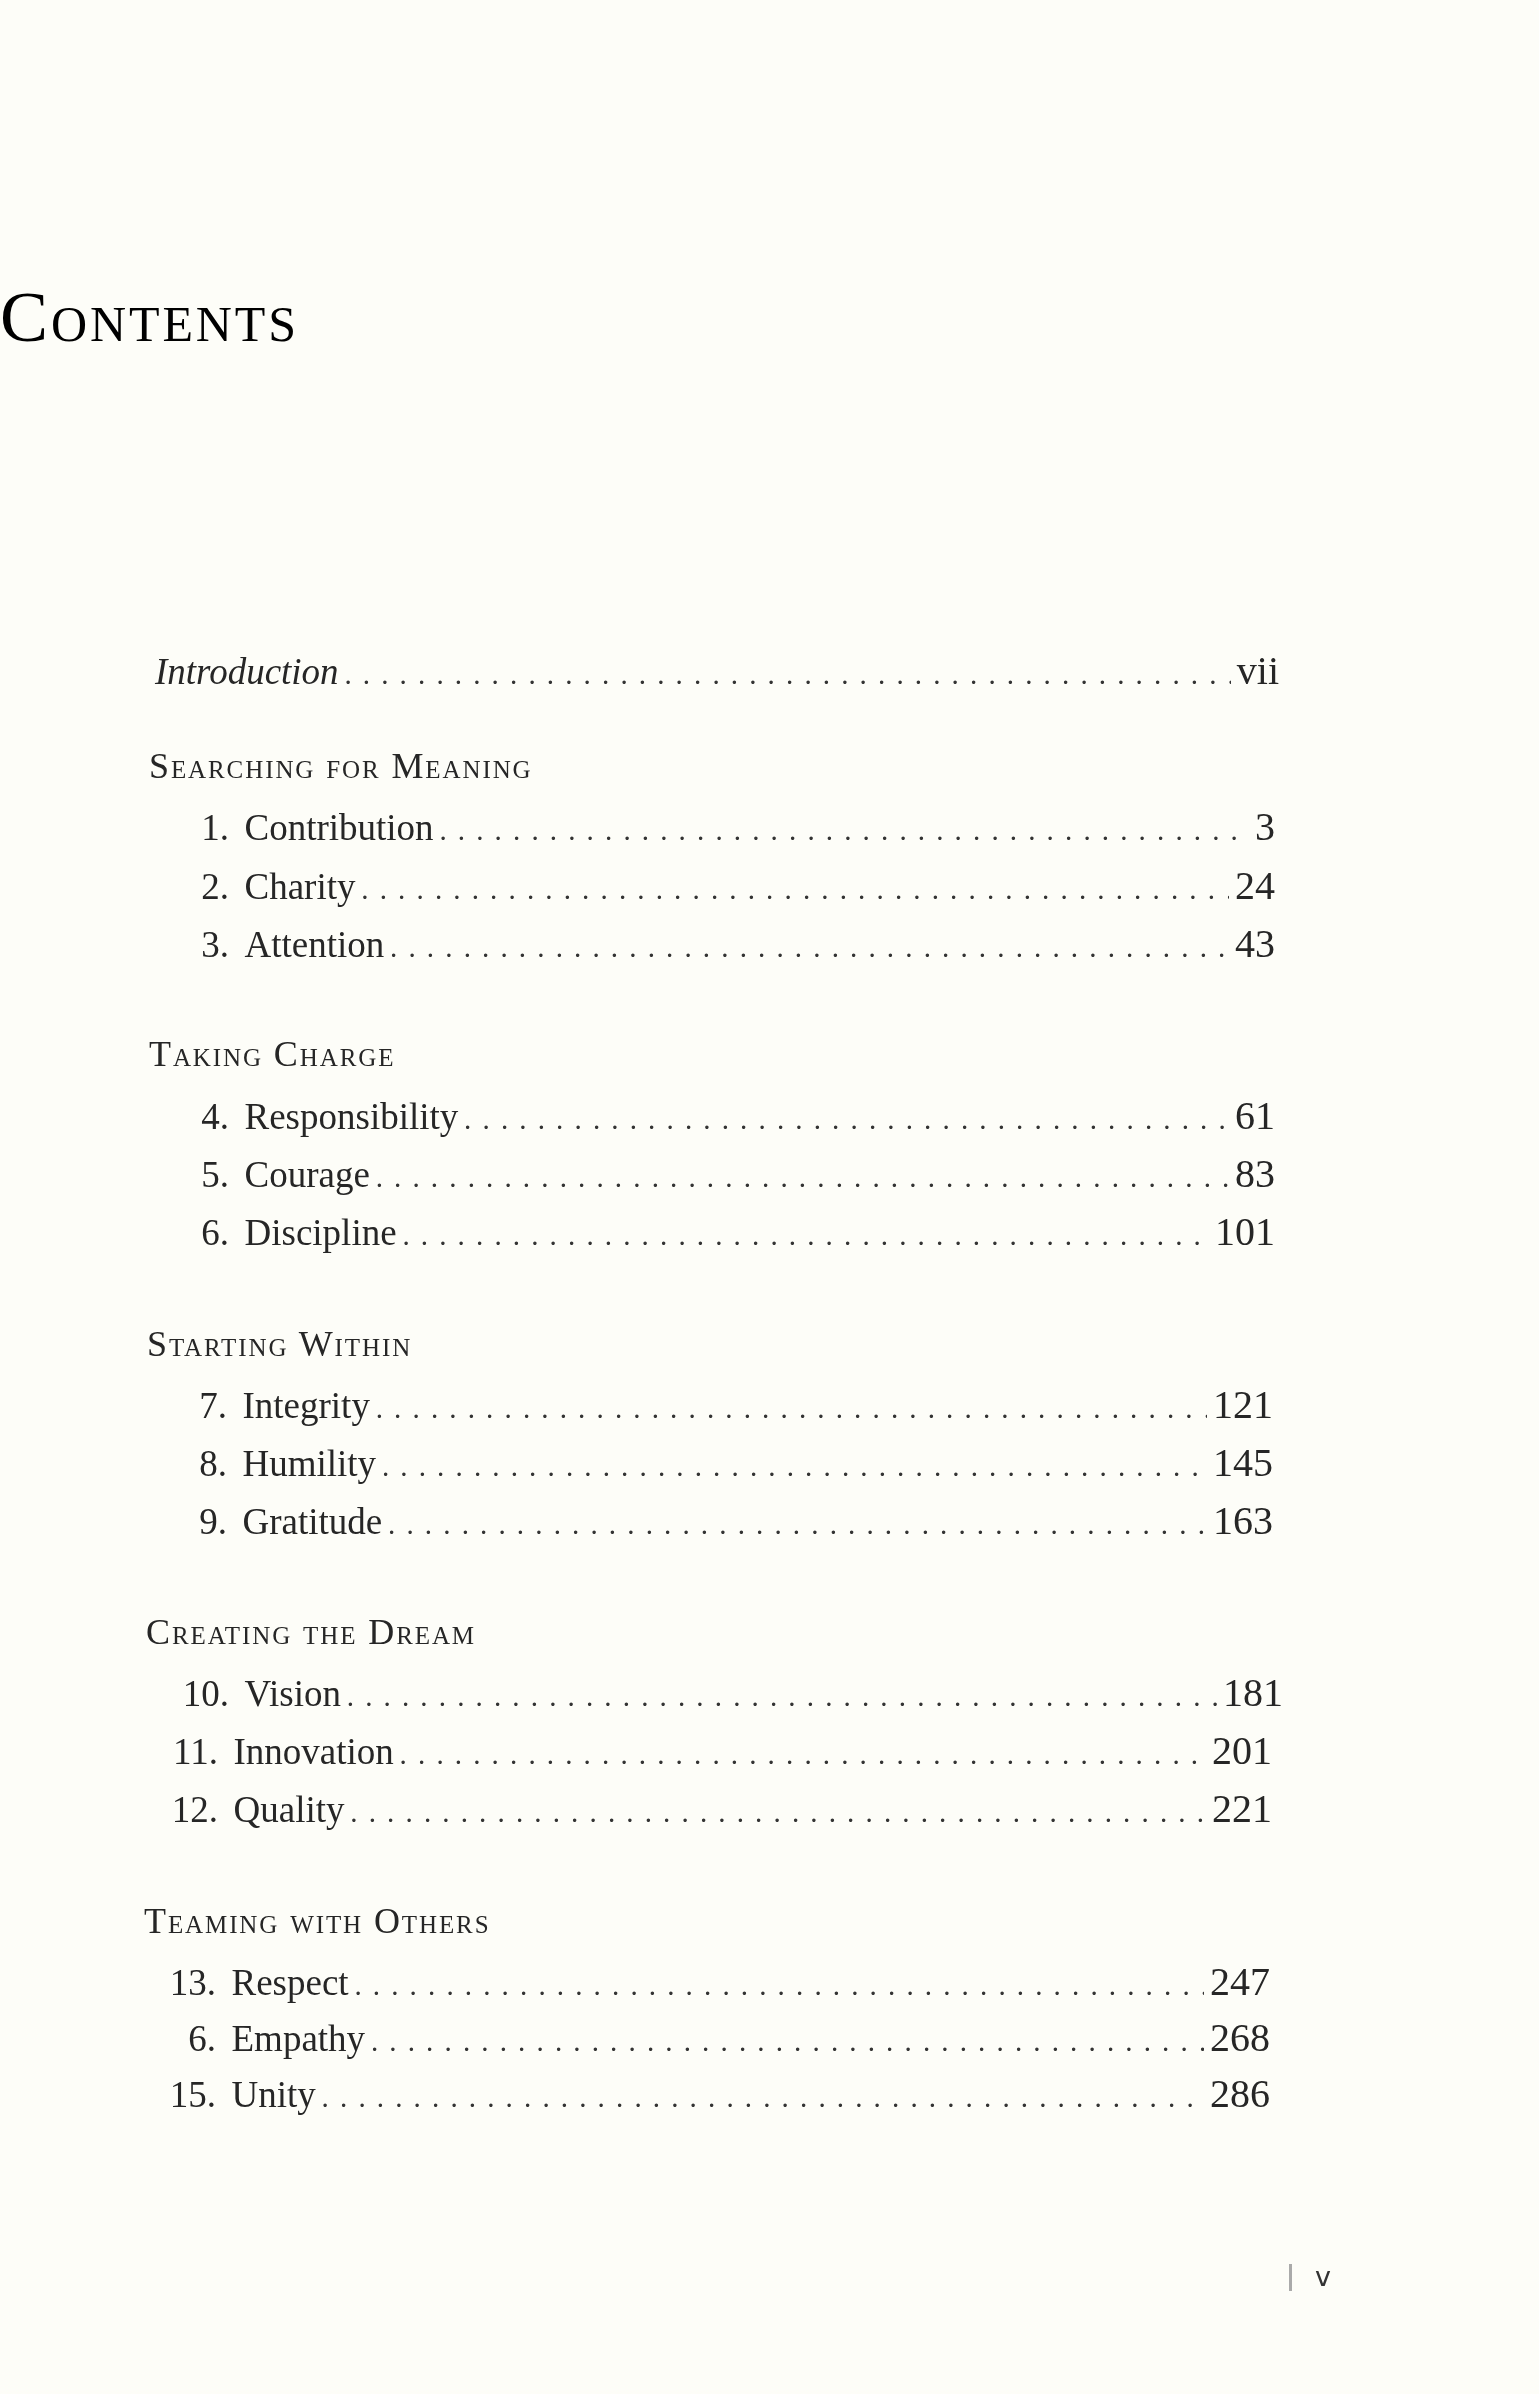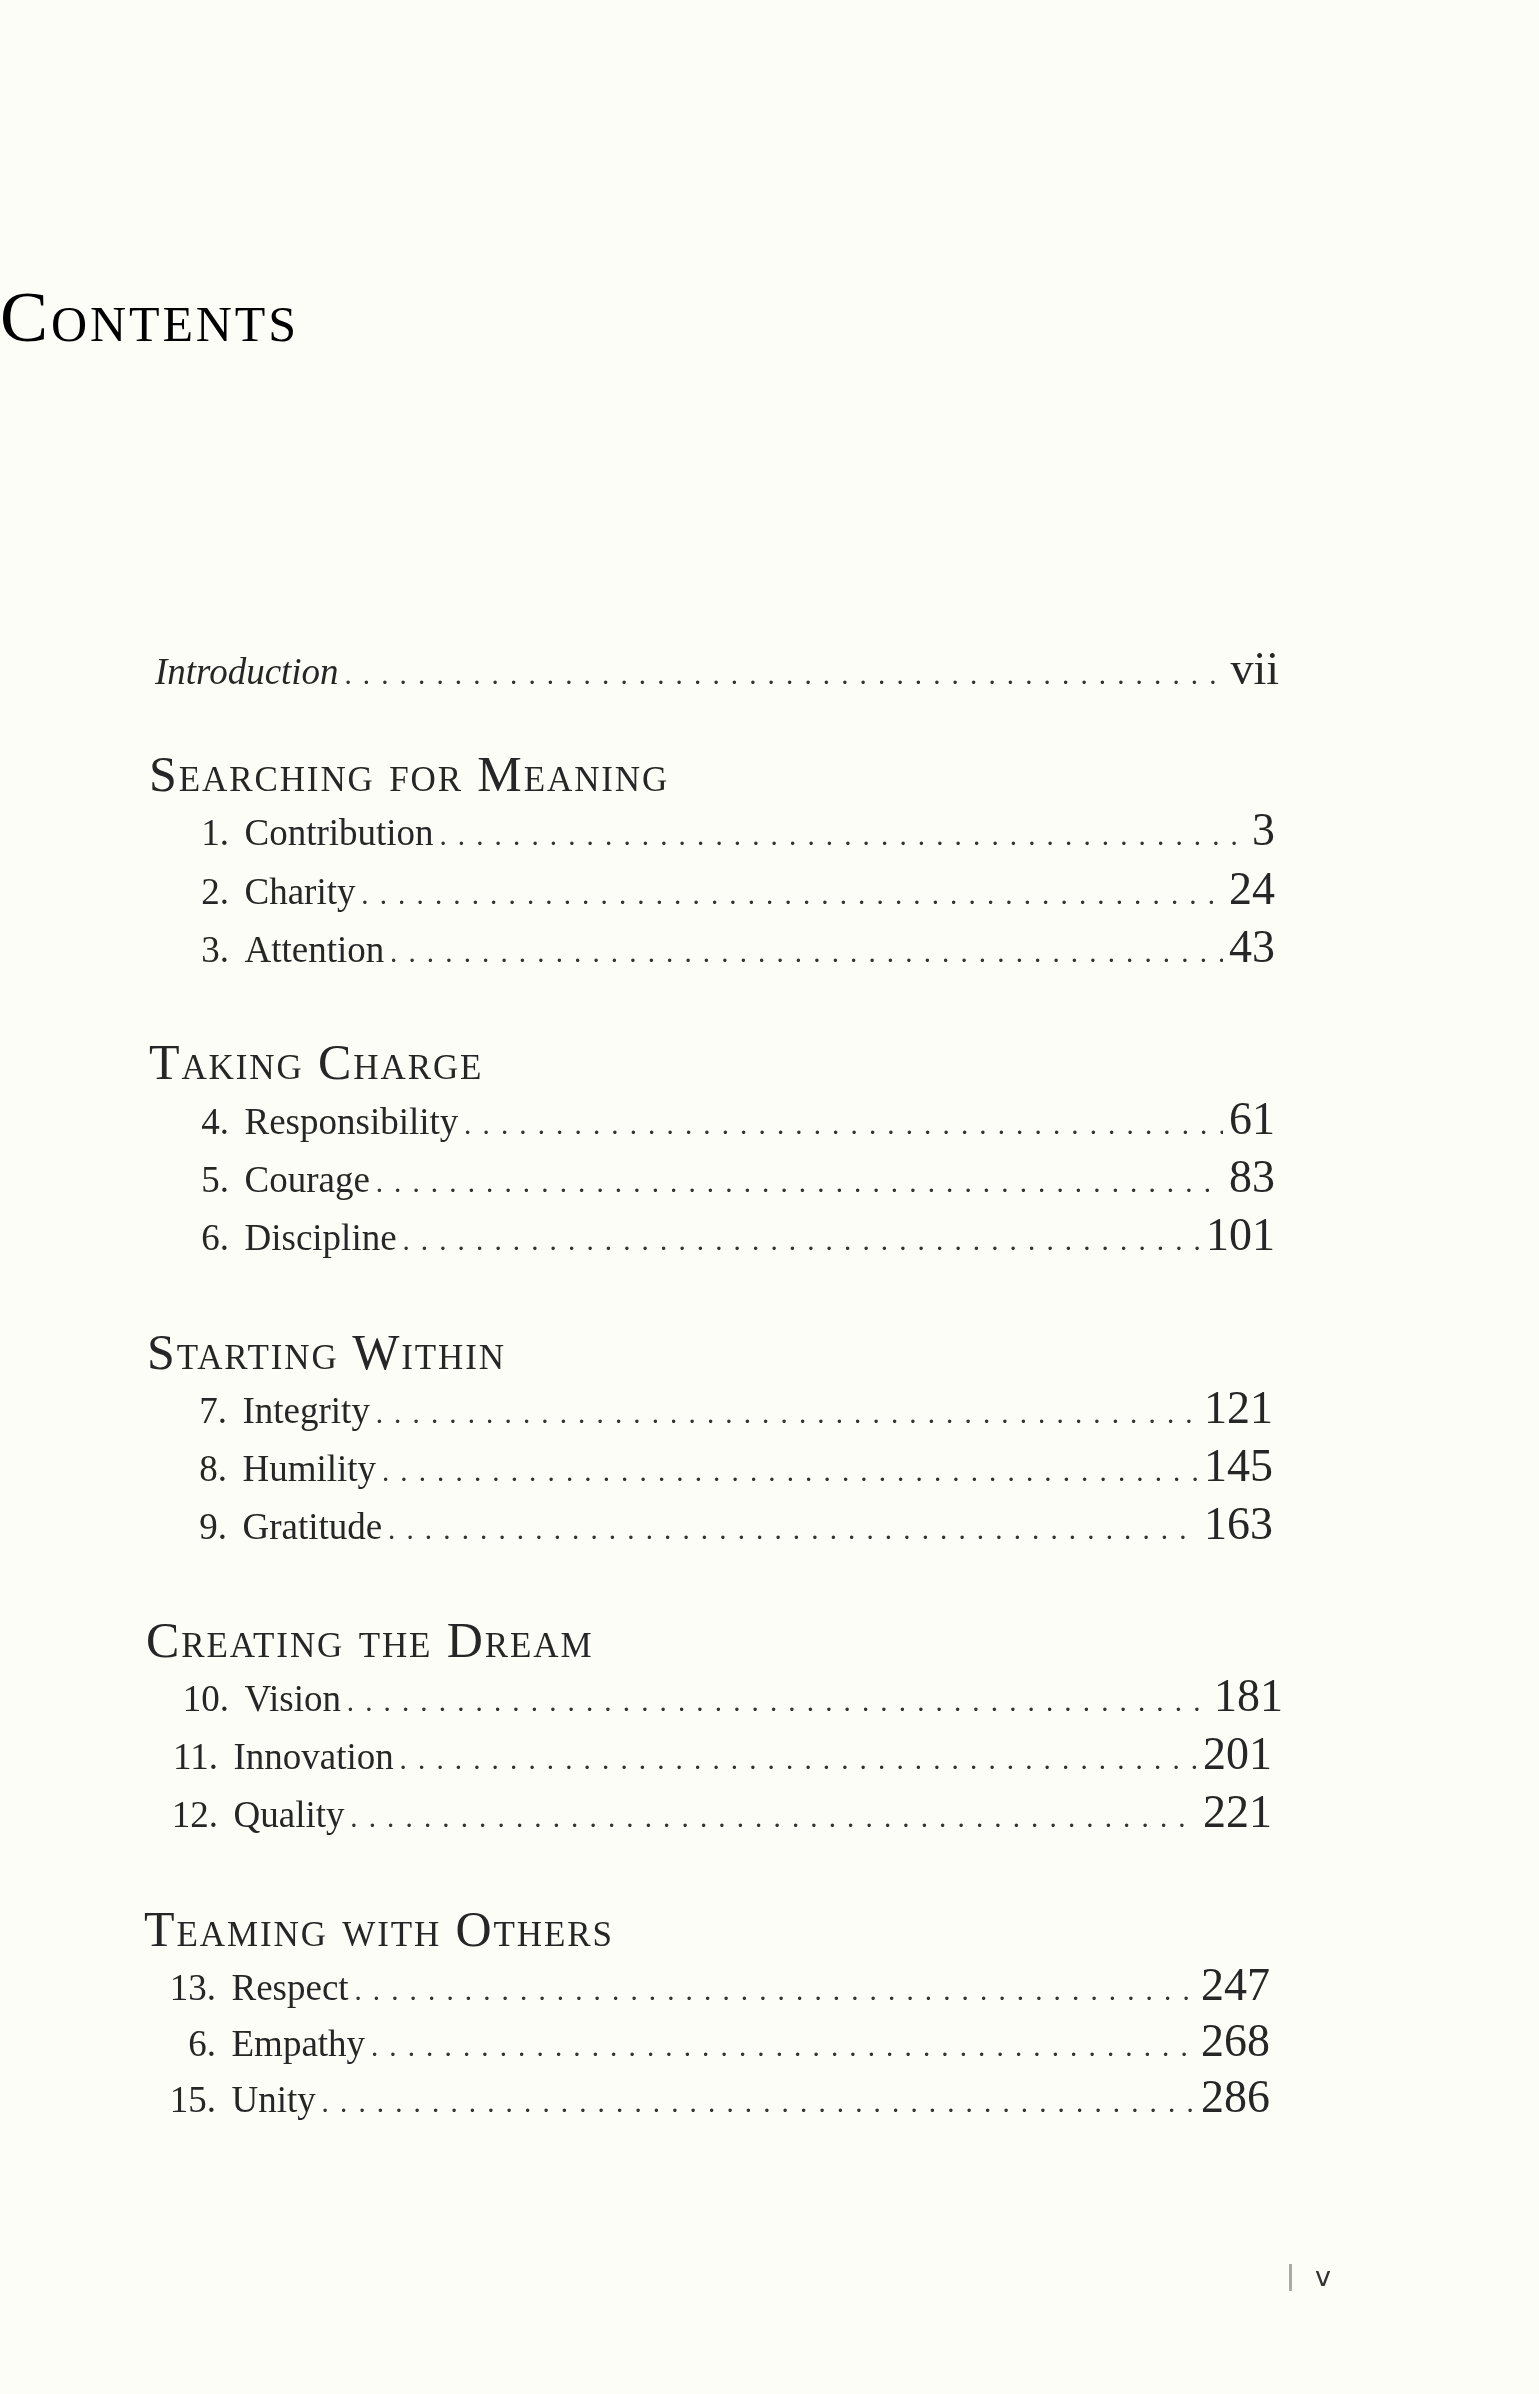--- a/index.html
+++ b/index.html
@@ -29,25 +29,25 @@
     .row .leader {
       flex: 1; overflow: hidden; white-space: nowrap;
       margin: 0 5.8px; color: #333;
       letter-spacing: 6.8px; font-size: 29px;
     }
     .row .leader::before {
       content: ". . . . . . . . . . . . . . . . . . . . . . . . . . . . . . . . . . . . . . . . . . . . . . . . . . . . . . . . . . . . . . . . . . . . . . . . . . . . . . . . . . . . . . . . . . . . .";
       letter-spacing: 0;
       word-spacing: 3.9px;
     }
-    .row .page { white-space: nowrap; font-size: 46px; }
+    .row .page { white-space: nowrap; font-size: 40px; }
     .intro .label { font-style: italic; margin-top: 21px; }
     .section {
       position: absolute;
-      font-size: 50px;
+      font-size: 36px;
       font-variant: small-caps;
       letter-spacing: 1.9px;
       color: #262626;
     }
     .folio {
       position: absolute; left: 1315px; top: 2261px;
       font-family: "DejaVu Sans", sans-serif;
       font-size: 27px; color: #333;
     }
     .folio-mark {

